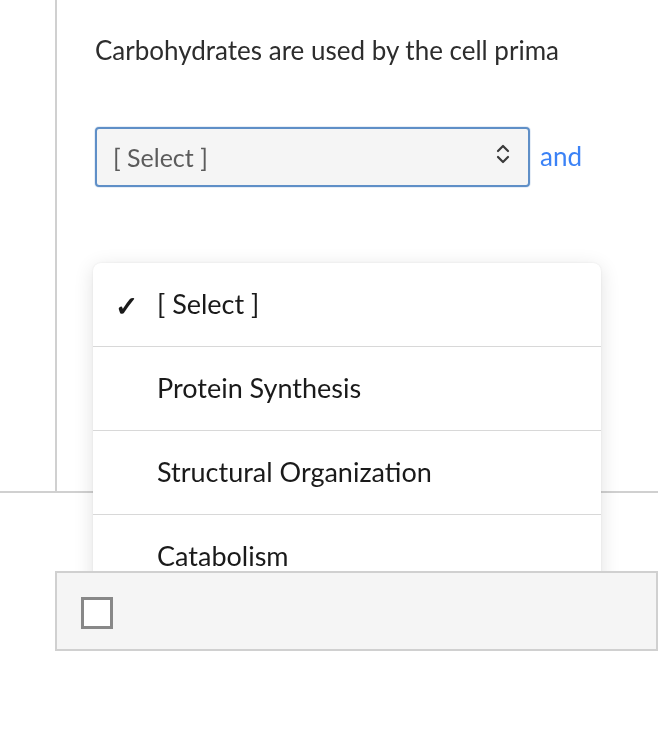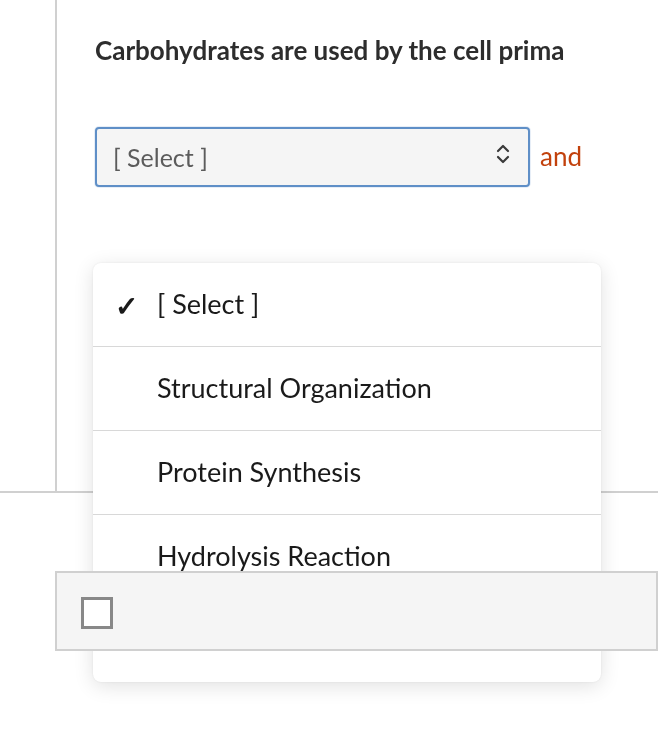--- a/index.html
+++ b/index.html
@@ -35,21 +35,20 @@
       position: absolute;
       left: 95px;
       top: 30px;
       right: 0;
       font-size: 26px;
       color: #2d2d2d;
       line-height: 1.6;
     }
     .question-text {
       margin-bottom: 14px;
-      font-weight: bold;
     }
     .select-row {
       display: flex;
       align-items: center;
       gap: 10px;
     }
     .select-box {
       display: flex;
       align-items: center;
       justify-content: space-between;
@@ -63,21 +62,21 @@
       box-shadow: 0 0 0 1px rgba(95,143,199,0.15);
     }
     .select-placeholder {
       color: #5c5c5c;
       font-size: 25px;
     }
     .select-arrows {
       color: #3a3a3a;
     }
     .after-select {
-      color: #c2410c;
+      color: #3b82f6;
       font-size: 26px;
     }
     .dropdown {
       position: absolute;
       left: 93px;
       top: 263px;
       width: 508px;
       background: #fff;
       border-radius: 8px;
       box-shadow: 0 4px 20px rgba(0,0,0,0.12), 0 0 2px rgba(0,0,0,0.08);
@@ -153,27 +152,24 @@
     <span class="after-select">and</span>
   </div>
 </div>
 
 <div class="dropdown">
   <div class="dropdown-item selected">
     <span class="checkmark">✓</span>
     <span>[ Select ]</span>
   </div>
   <div class="dropdown-item">
-    <span>Structural Organization</span>
-  </div>
-  <div class="dropdown-item">
     <span>Protein Synthesis</span>
   </div>
   <div class="dropdown-item">
-    <span>Hydrolysis Reaction</span>
+    <span>Structural Organization</span>
   </div>
   <div class="dropdown-item">
     <span>Catabolism</span>
   </div>
 </div>
 
 <div class="next-question-box">
   <div class="next-question-icon"></div>
   <span class="right-colon"></span>
 </div>

